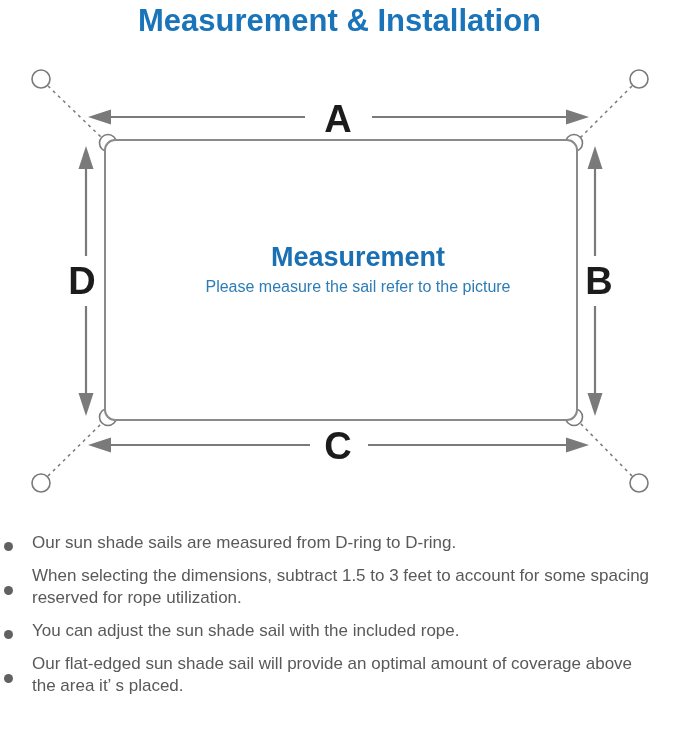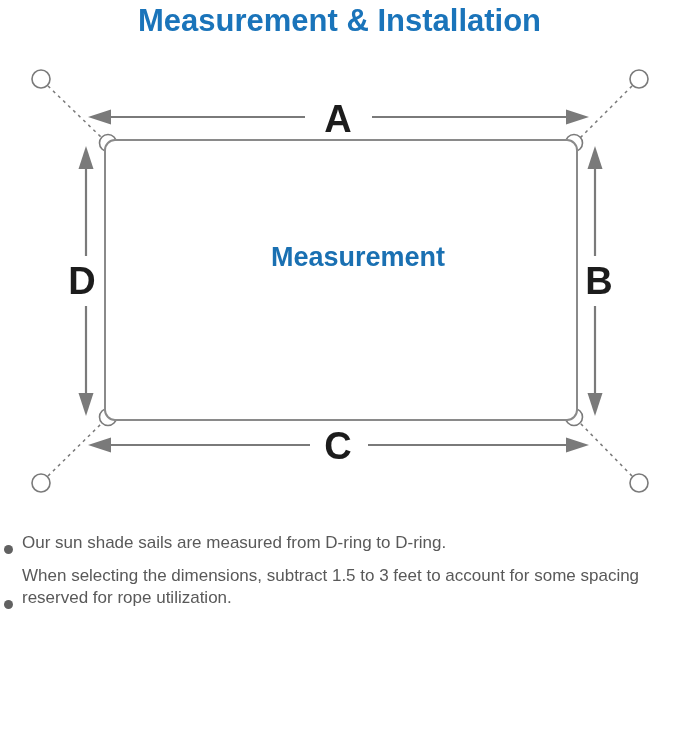--- a/index.html
+++ b/index.html
@@ -33,21 +33,21 @@
     font-size:27px;font-weight:bold;color:var(--heading_blue);line-height:30px;
   }
   .center-sub{
     margin-top:5px;font-size:16px;color:var(--subtitle_blue);line-height:19px;
   }
   .notes{
     position:absolute;top:532px;left:0;width:679px;
     padding:0 12px 0 4px;box-sizing:border-box;
   }
   .note-row{
-    display:flex;align-items:flex-end;gap:9px;margin-bottom:11px;
+    display:flex;align-items:center;gap:19px;margin-bottom:11px;
   }
   .dot{
     flex:0 0 9px;width:9px;height:9px;border-radius:50%;
     background:var(--dot_gray);margin-top:7px;
   }
   .note-text{
     font-size:17px;line-height:22px;color:var(--text_gray);
     white-space:pre-line;
   }
 </style>
@@ -104,26 +104,36 @@
       <line class="aline" x1="595" y1="108" x2="595" y2="196"></line>
       <polygon class="ahead" points="595,86 587.5,109 602.5,109"></polygon>
       <line class="aline" x1="595" y1="246" x2="595" y2="334"></line>
       <polygon class="ahead" points="595,356 587.5,333 602.5,333"></polygon>
       <text class="dimlabel" x="599" y="234" text-anchor="middle">B</text>
     </g>
   </svg>
 
   <div class="center-text">
     <div class="center-heading">Measurement</div>
+    <div class="center-sub">Please measure the sail refer to the picture</div>
   </div>
 </div>
 
 <div class="notes">
   <div class="note-row">
     <span class="dot"></span>
     <span class="note-text">Our sun shade sails are measured from D-ring to D-ring.</span>
   </div>
   <div class="note-row">
     <span class="dot"></span>
     <span class="note-text">When selecting the dimensions, subtract 1.5 to 3 feet to account for some spacing
 reserved for rope utilization.</span>
   </div>
+  <div class="note-row">
+    <span class="dot"></span>
+    <span class="note-text">You can adjust the sun shade sail with the included rope.</span>
+  </div>
+  <div class="note-row">
+    <span class="dot"></span>
+    <span class="note-text">Our flat-edged sun shade sail will provide an optimal amount of coverage above
+the area it’ s placed.</span>
+  </div>
 </div>
 
 </body></html>

